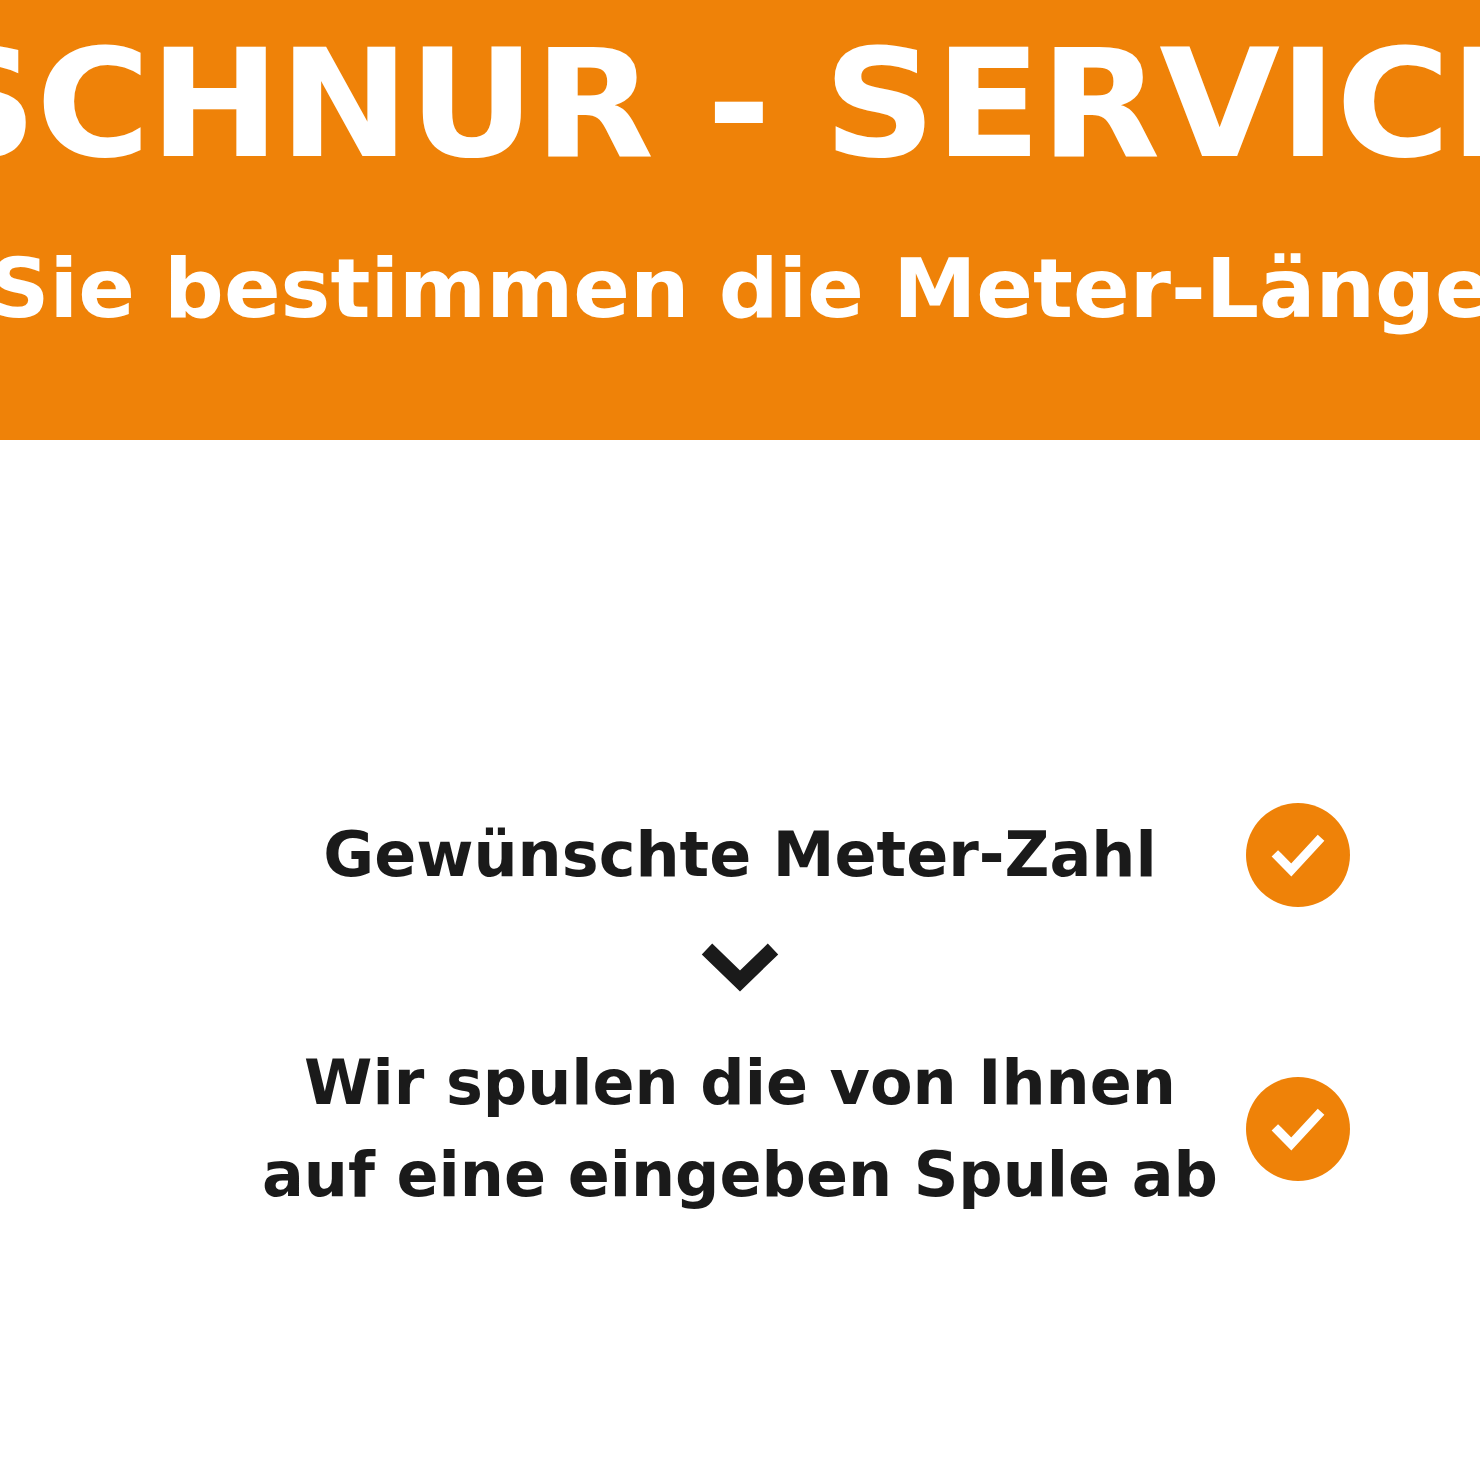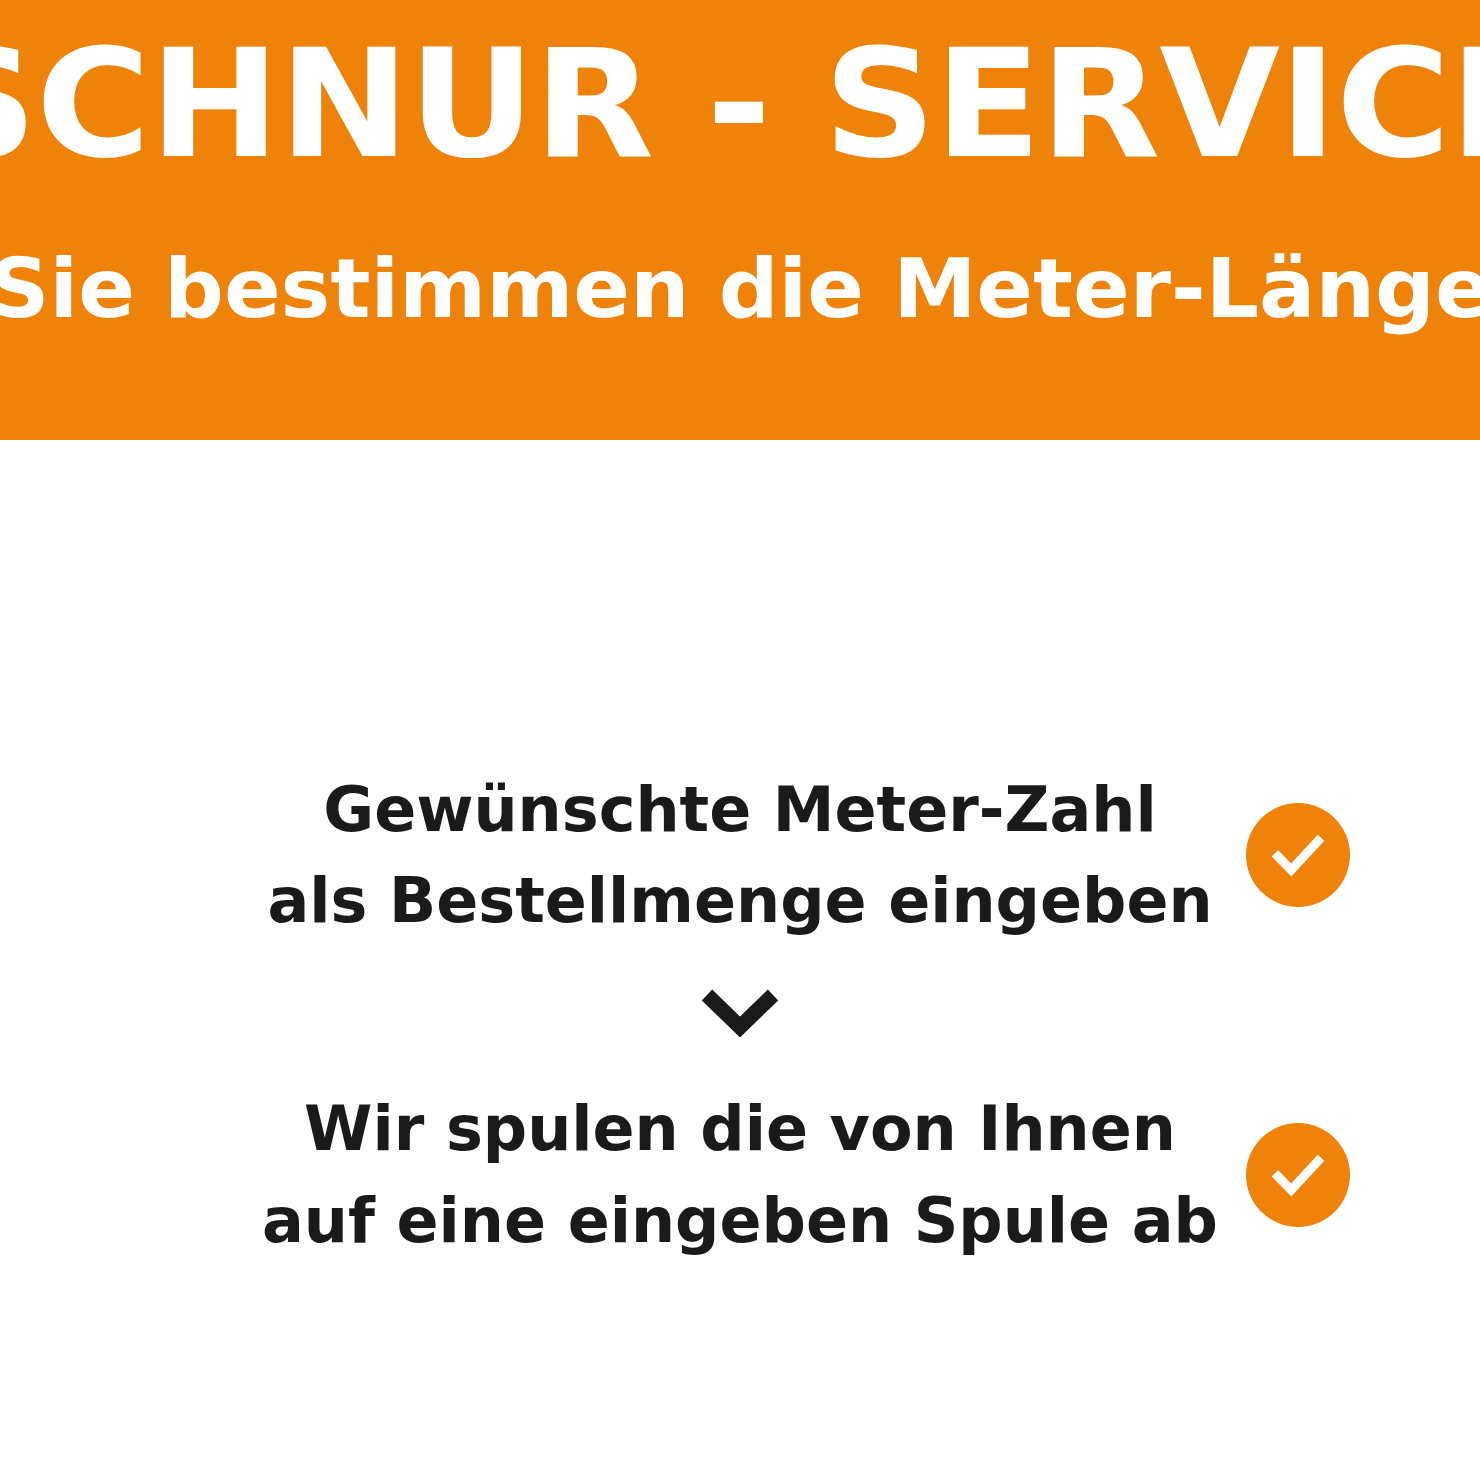--- a/index.html
+++ b/index.html
@@ -128,21 +128,20 @@
 <div class="banner">
   <div class="banner-title">SCHNUR - SERVICE</div>
   <div class="banner-subtitle">Sie bestimmen die Meter-Länge</div>
 </div>
 
 <div class="content">
 
   <div class="step">
     <div class="step-text">
       <span class="line">Gewünschte Meter-Zahl</span>
-      <span class="line">als Bestellmenge eingeben</span>
     </div>
     <div class="check-badge">
       <span>
         <svg viewBox="0 0 24 24" aria-hidden="true">
           <path d="M4 12.6 L9.3 18 L20 6.4" fill="none" stroke="#ffffff" stroke-width="3.6" stroke-linecap="square" stroke-linejoin="miter"></path>
         </svg>
       </span>
     </div>
   </div>
 

